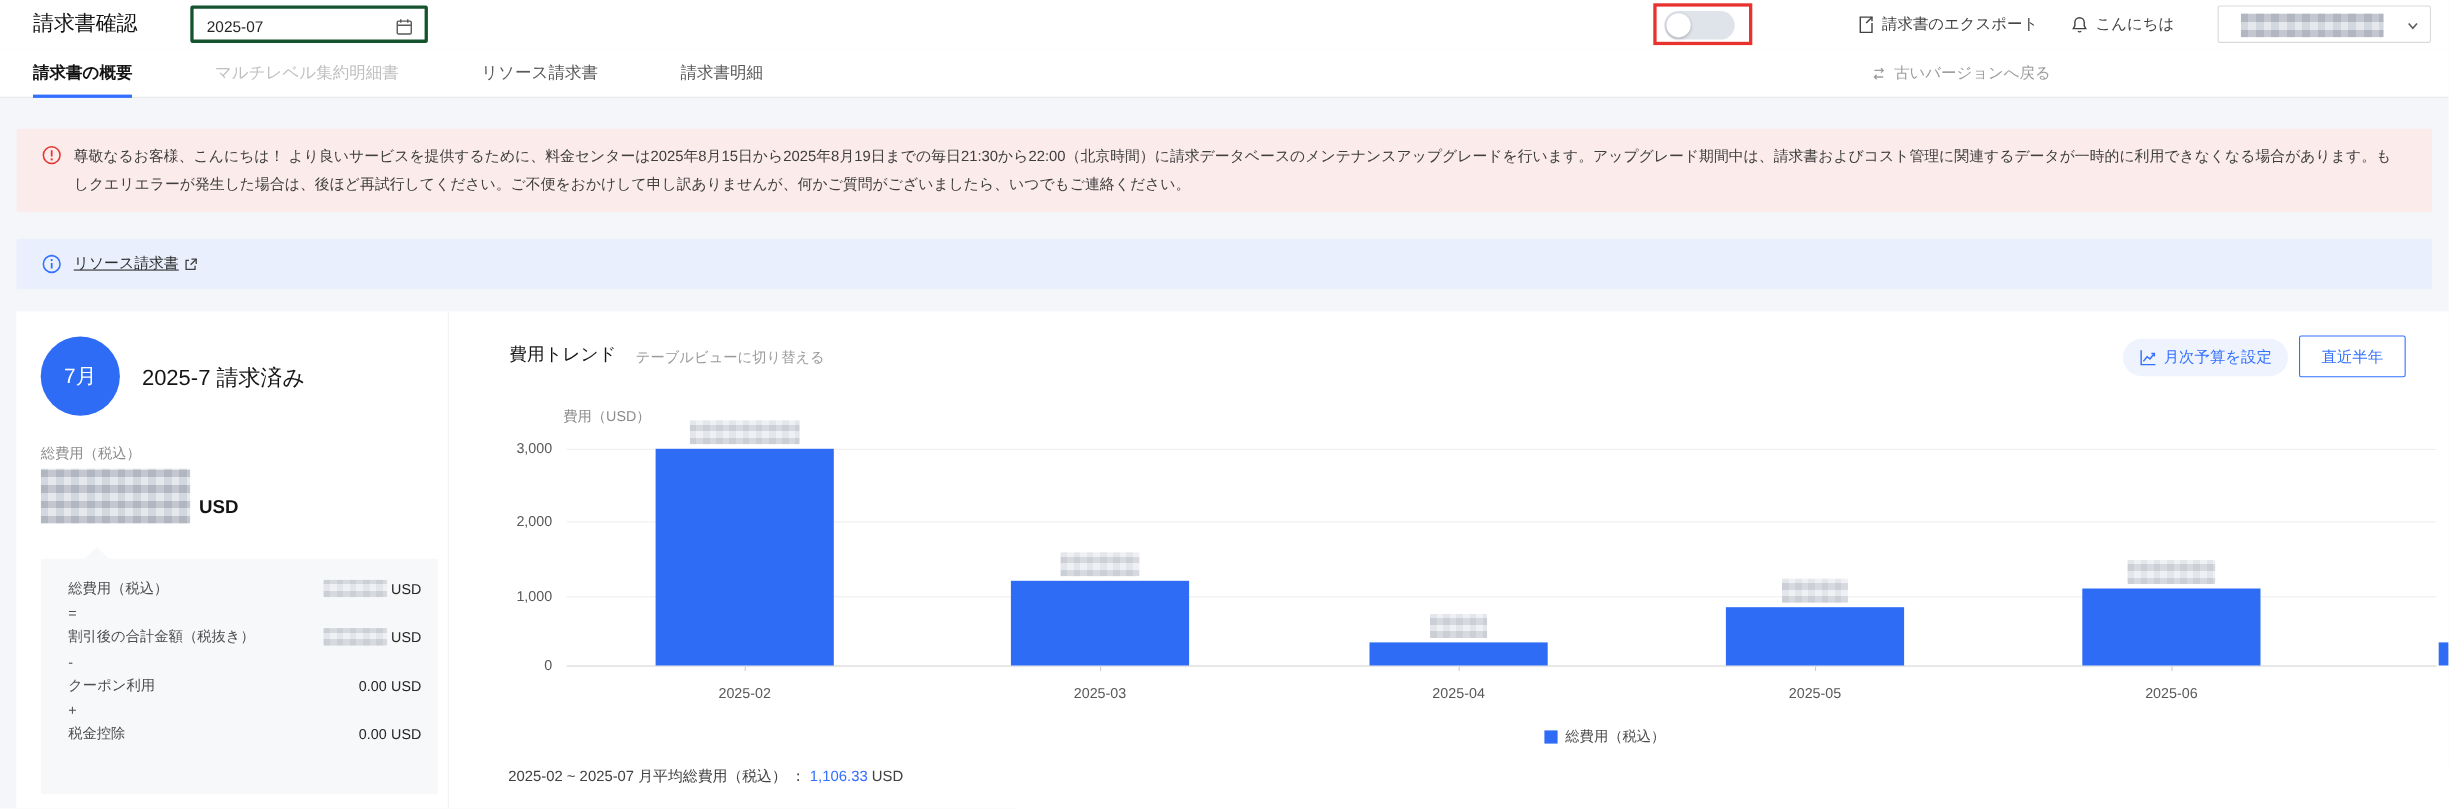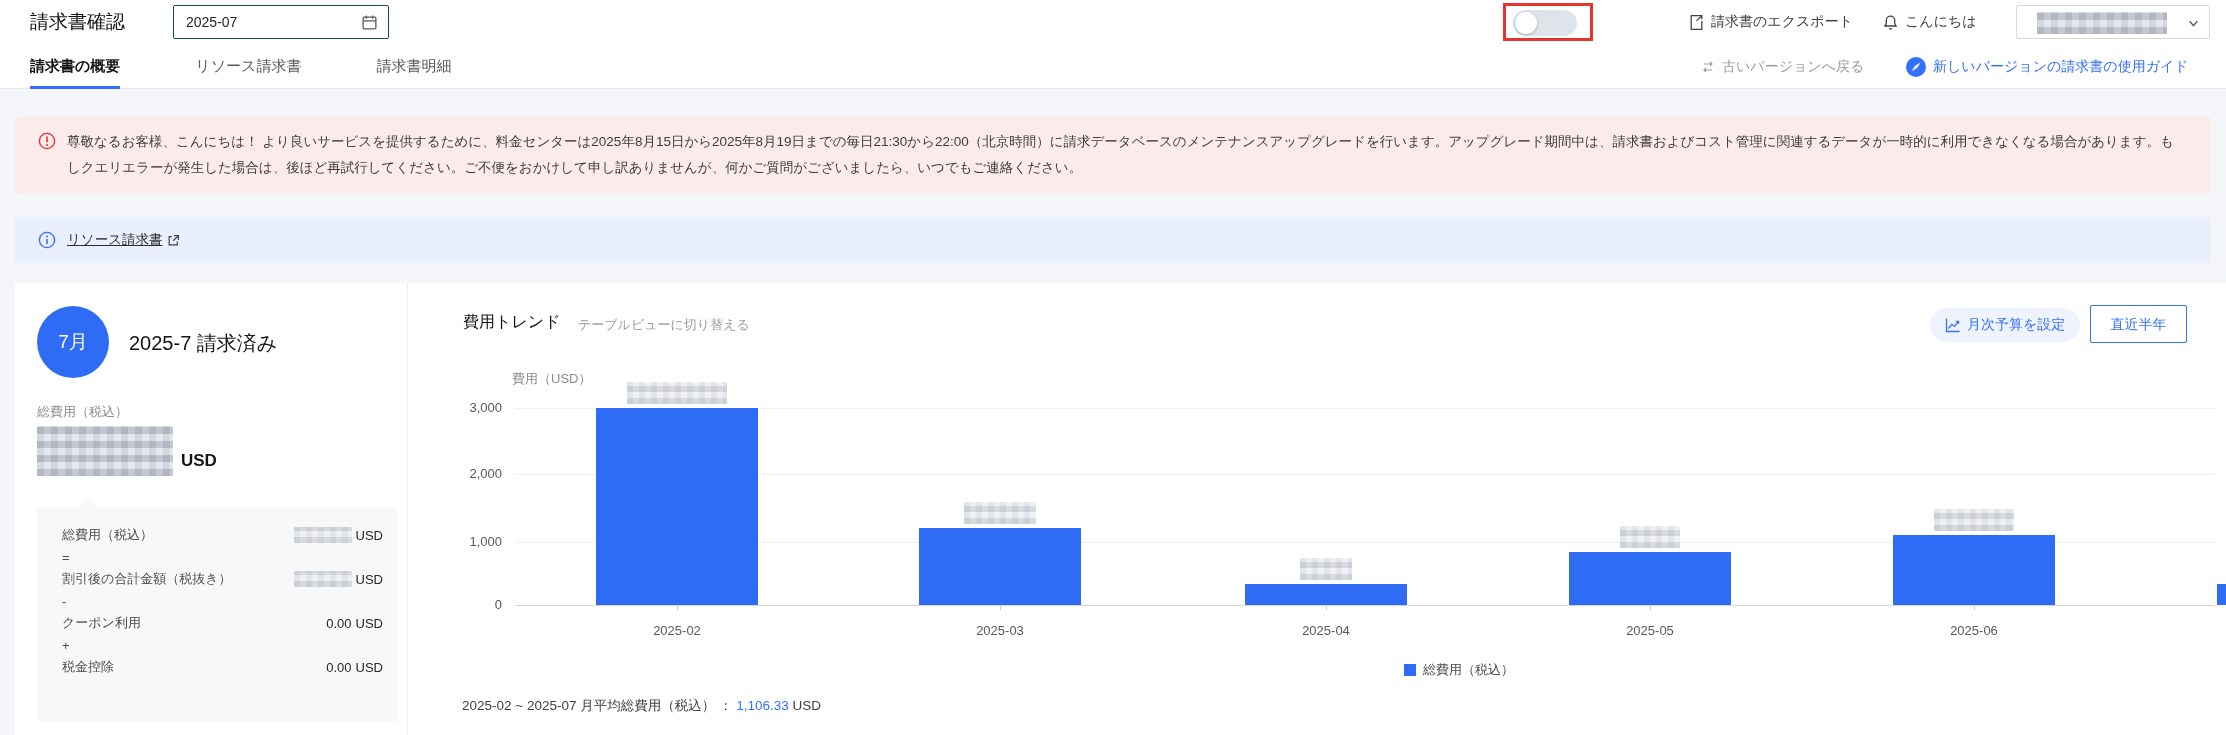--- a/index.html
+++ b/index.html
@@ -7,21 +7,21 @@
   body {
     position:relative; overflow:hidden; background:#f5f6fa;
     font-family:"Liberation Sans","DejaVu Sans",sans-serif;
     color:#1a1a1a; font-size:14px;
   }
   .abs { position:absolute; }
 
   
   .topbar { position:absolute; left:0; top:0; width:2226px; height:44px; background:#fff; }
   .page-title { position:absolute; left:30px; top:0; line-height:44px; font-size:19px; font-weight:400; color:#111; }
-  .datebox { position:absolute; left:173px; top:5px; width:216px; height:34px; background:#fff; border:1px solid #14532d; border-radius:2px; }
+  .datebox { position:absolute; left:173px; top:5px; width:216px; height:34px; background:#fff; border:3px solid #14532d; border-radius:2px; }
   .datebox input { border:0; outline:none; background:transparent; width:160px; height:32px; padding-left:12px; font-size:14px; color:#262626; font-family:inherit; }
   .datebox .cal { position:absolute; right:10px; top:8px; }
   .annotation-box { position:absolute; left:1503px; top:3px; width:90px; height:38px; border:3px solid #e8322e; pointer-events:none; z-index:9; }
   .toggle { position:absolute; left:1513px; top:10px; width:64px; height:26px; border-radius:13px; background:#dfe3ea; cursor:pointer; }
   .toggle .knob { position:absolute; left:2px; top:2px; width:22px; height:22px; border-radius:50%; background:#fff; box-shadow:0 1px 3px rgba(0,0,0,.25); }
   .hdr-label { position:absolute; top:0; line-height:44px; font-size:14px; color:#404040; white-space:nowrap;margin-top:45px; }
   .hdr-group { position:absolute; top:0; height:44px; display:flex; align-items:center; gap:6px; font-size:14px; color:#404040; cursor:pointer; white-space:nowrap; }
   .dropdown { position:absolute; left:2016px; top:5px; width:194px; height:34px; border:1px solid #d9d9d9; border-radius:2px; background:#fff; cursor:pointer; }
   .dropdown .chev { position:absolute; right:9px; top:11px; }
 
@@ -144,44 +144,38 @@
         </svg>
     </span>
   </div>
 </div>
 
 <div class="tabbar">
   <div class="tabs">
     <div class="tab active">
         <span>請求書の概要</span>
       </div>
+    <div class="tab dim">
+        <span>マルチレベル集約明細書</span>
+      </div>
     <div class="tab">
         <span>リソース請求書</span>
       </div>
     <div class="tab">
         <span>請求書明細</span>
       </div>
   </div>
   <div class="ver-old">
     <span>
       <svg width="16" height="16" viewBox="0 0 16 16" fill="none" stroke="#9c9c9c" stroke-width="1.2">
           <path d="M4 5h8M10 3l2 2-2 2"></path>
           <path d="M12 11H4M6 9l-2 2 2 2"></path>
         </svg>
     </span>
     <span>古いバージョンへ戻る</span>
-  </div>
-  <div class="ver-new">
-    <span>
-      <svg width="20" height="20" viewBox="0 0 20 20">
-          <circle cx="10" cy="10" r="10" fill="#3370ff"></circle>
-          <path d="M14.6 5.4L9.2 8.8l-3.8 5.8 5.8-3.8z" fill="#fff"></path>
-        </svg>
-    </span>
-    <span>新しいバージョンの請求書の使用ガイド</span>
   </div>
 </div>
 
 <div class="banner-err">
   <span class="ic">
     <svg width="18" height="18" viewBox="0 0 18 18">
         <circle cx="9" cy="9" r="7.6" fill="none" stroke="#e8322e" stroke-width="1.4"></circle>
         <path d="M9 4.6v5.6" stroke="#e8322e" stroke-width="1.6"></path>
         <circle cx="9" cy="12.9" r="1" fill="#e8322e"></circle>
       </svg>

